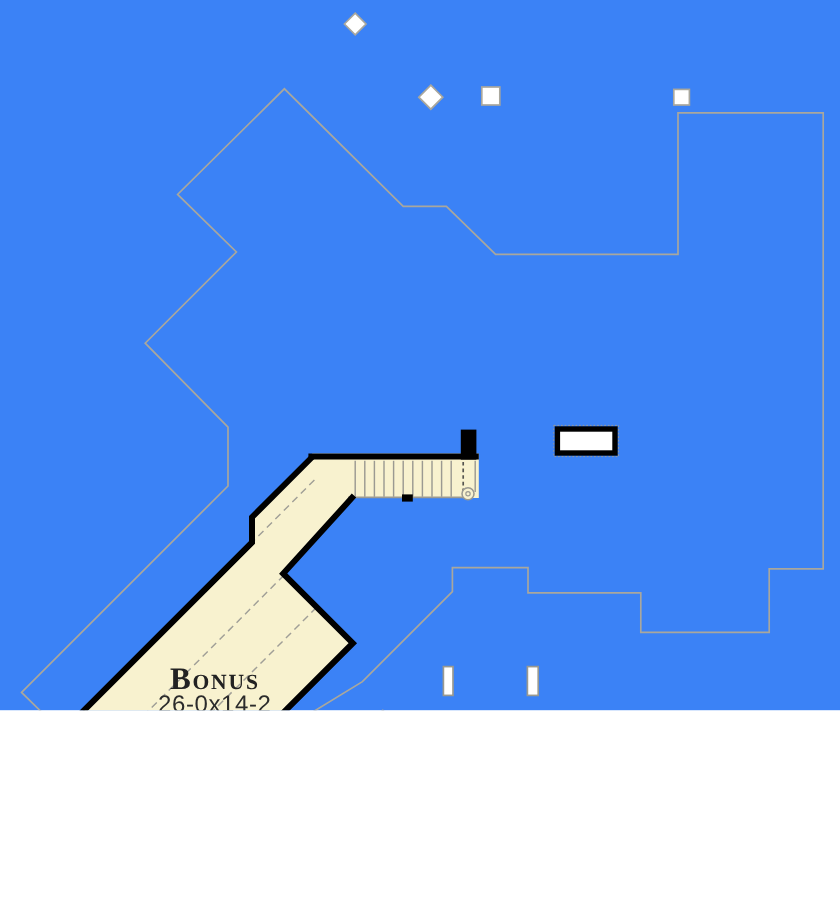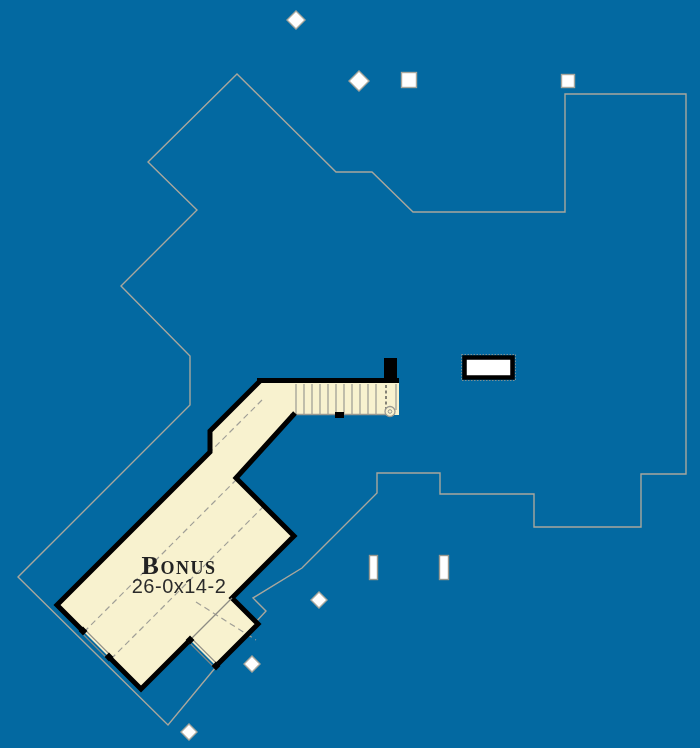--- a/index.html
+++ b/index.html
@@ -1,19 +1,19 @@
 <!DOCTYPE html>
 <html><head>
 <meta charset="utf-8">
 <style>
   html,body{margin:0;padding:0;background:#ffffff;}
   .plan-wrap{
     position:relative;
-    width:700px;height:748px;
-    background:#0369a1;
+    width:700px;height:592px;
+    background:#3b82f6;
     overflow:hidden;
     font-family:"Liberation Sans", sans-serif;
     text-decoration:underline;
   }
   svg{display:block;}
   .room-label{
     font-family:"Liberation Serif", serif;
     font-weight:bold;
     font-variant:small-caps;
     font-size:26px;

